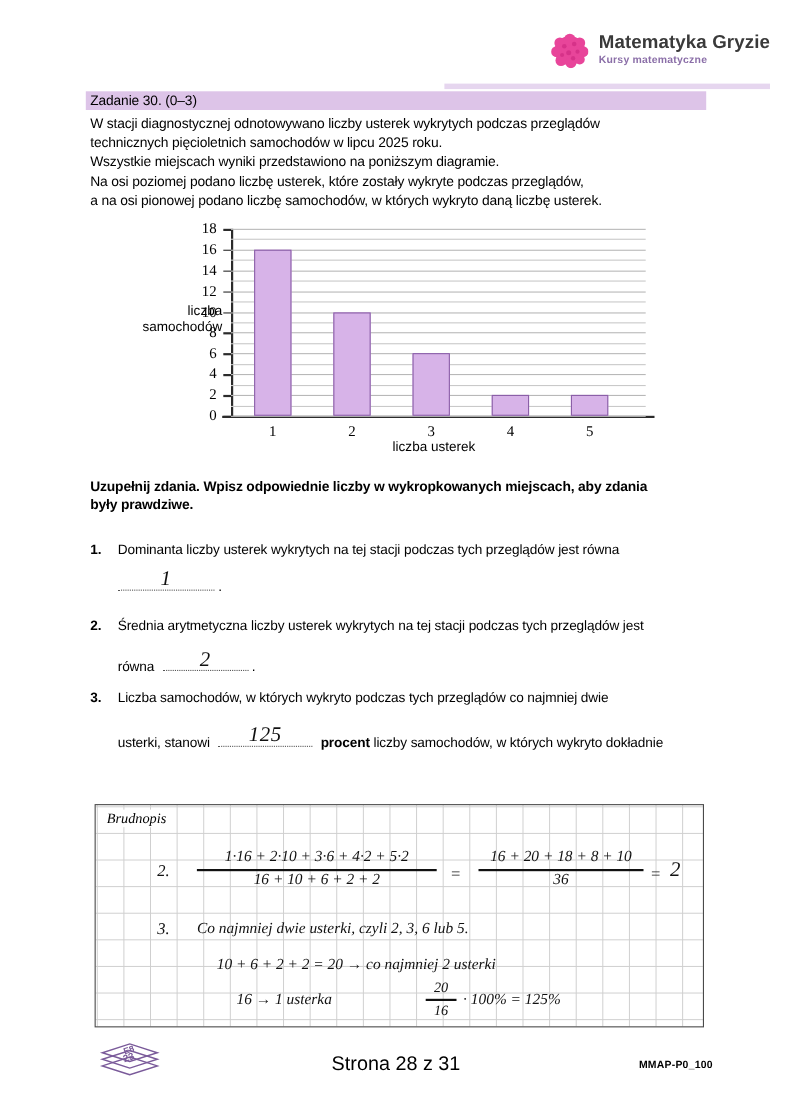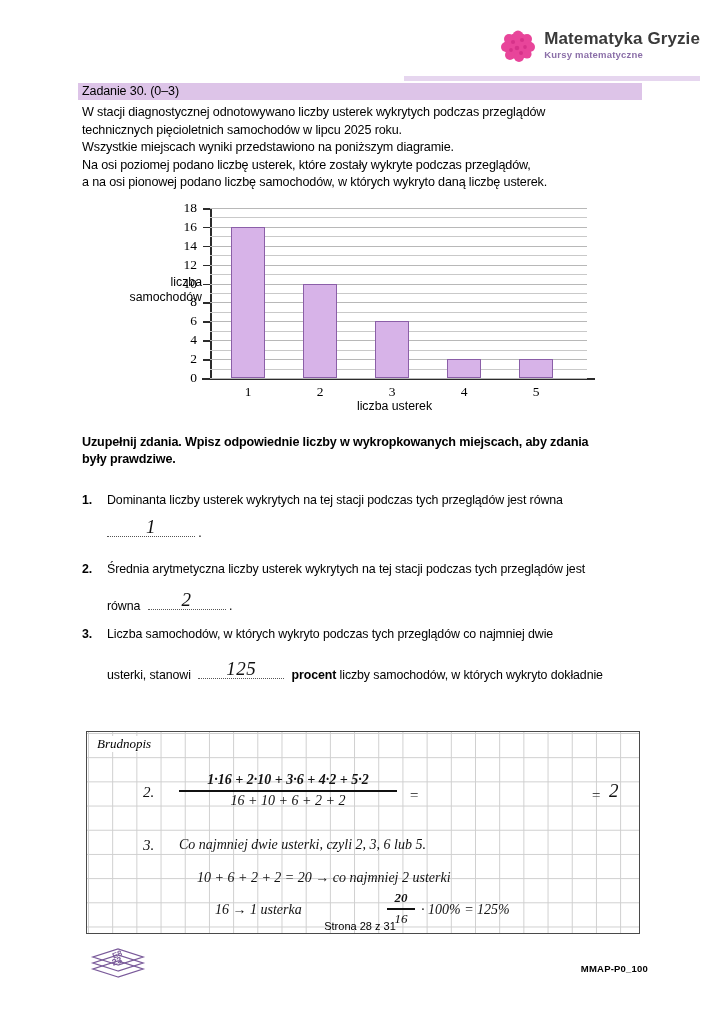--- a/index.html
+++ b/index.html
@@ -261,44 +261,44 @@
     white-space: nowrap;
   }
   .frac {
     position: absolute;
     text-align: center;
     font-family: "Liberation Serif", serif;
     font-style: italic;
     color: #111;
     white-space: nowrap;
   }
-  .frac .num { display: block; font-weight: bold; }
+  .frac .num { display: block; }
   .frac .bar-line {
     display: block;
     height: 1.6px;
     background: #111;
     margin: 2px 0 1px 0;
   }
   .frac .den { display: block; }
 
   
   .footer-logo {
     position: absolute;
     left: 90px;
     top: 943px;
     width: 56px;
     height: 50px;
   }
   .page-num {
     position: absolute;
     left: 0;
-    top: 920px;
+    top: 957px;
     width: 720px;
     text-align: center;
-    font-size: 11px;
+    font-size: 18px;
   }
   .doc-code {
     position: absolute;
     right: 72px;
     top: 963px;
     font-size: 9.5px;
     font-weight: bold;
     letter-spacing: .2px;
   }
 </style>
@@ -464,20 +464,25 @@
   <span class="hw" style="left:56px; top:52px; font-size:15px;">2.</span>
 
   <div class="frac" style="left:92px; top:40px; width:218px; font-size:14px;">
     <span class="num">1·16 +  2·10 + 3·6 + 4·2 + 5·2</span>
     <span class="bar-line"></span>
     <span class="den">16 + 10 + 6 + 2 + 2</span>
   </div>
 
   <span class="hw" style="left:322px; top:55px; font-size:15px;">=</span>
 
+  <div class="frac" style="left:348px; top:40px; width:150px; font-size:14px;">
+    <span class="num">16 + 20 + 18 + 8 + 10</span>
+    <span class="bar-line"></span>
+    <span class="den">36</span>
+  </div>
 
   <span class="hw" style="left:504px; top:55px; font-size:15px;">=</span>
   <span class="hw" style="left:522px; top:48px; font-size:19px;">2</span>
 
   <span class="hw" style="left:56px; top:105px; font-size:15px;">3.</span>
   <span class="hw" style="left:92px; top:105px; font-size:14px;">Co najmniej dwie usterki, czyli  2, 3, 6 lub 5.</span>
 
   <span class="hw" style="left:110px; top:138px; font-size:14px;">10 + 6 + 2 + 2 = 20   →  co najmniej 2 usterki</span>
 
   <span class="hw" style="left:128px; top:170px; font-size:14px;">16 →  1 usterka</span>

